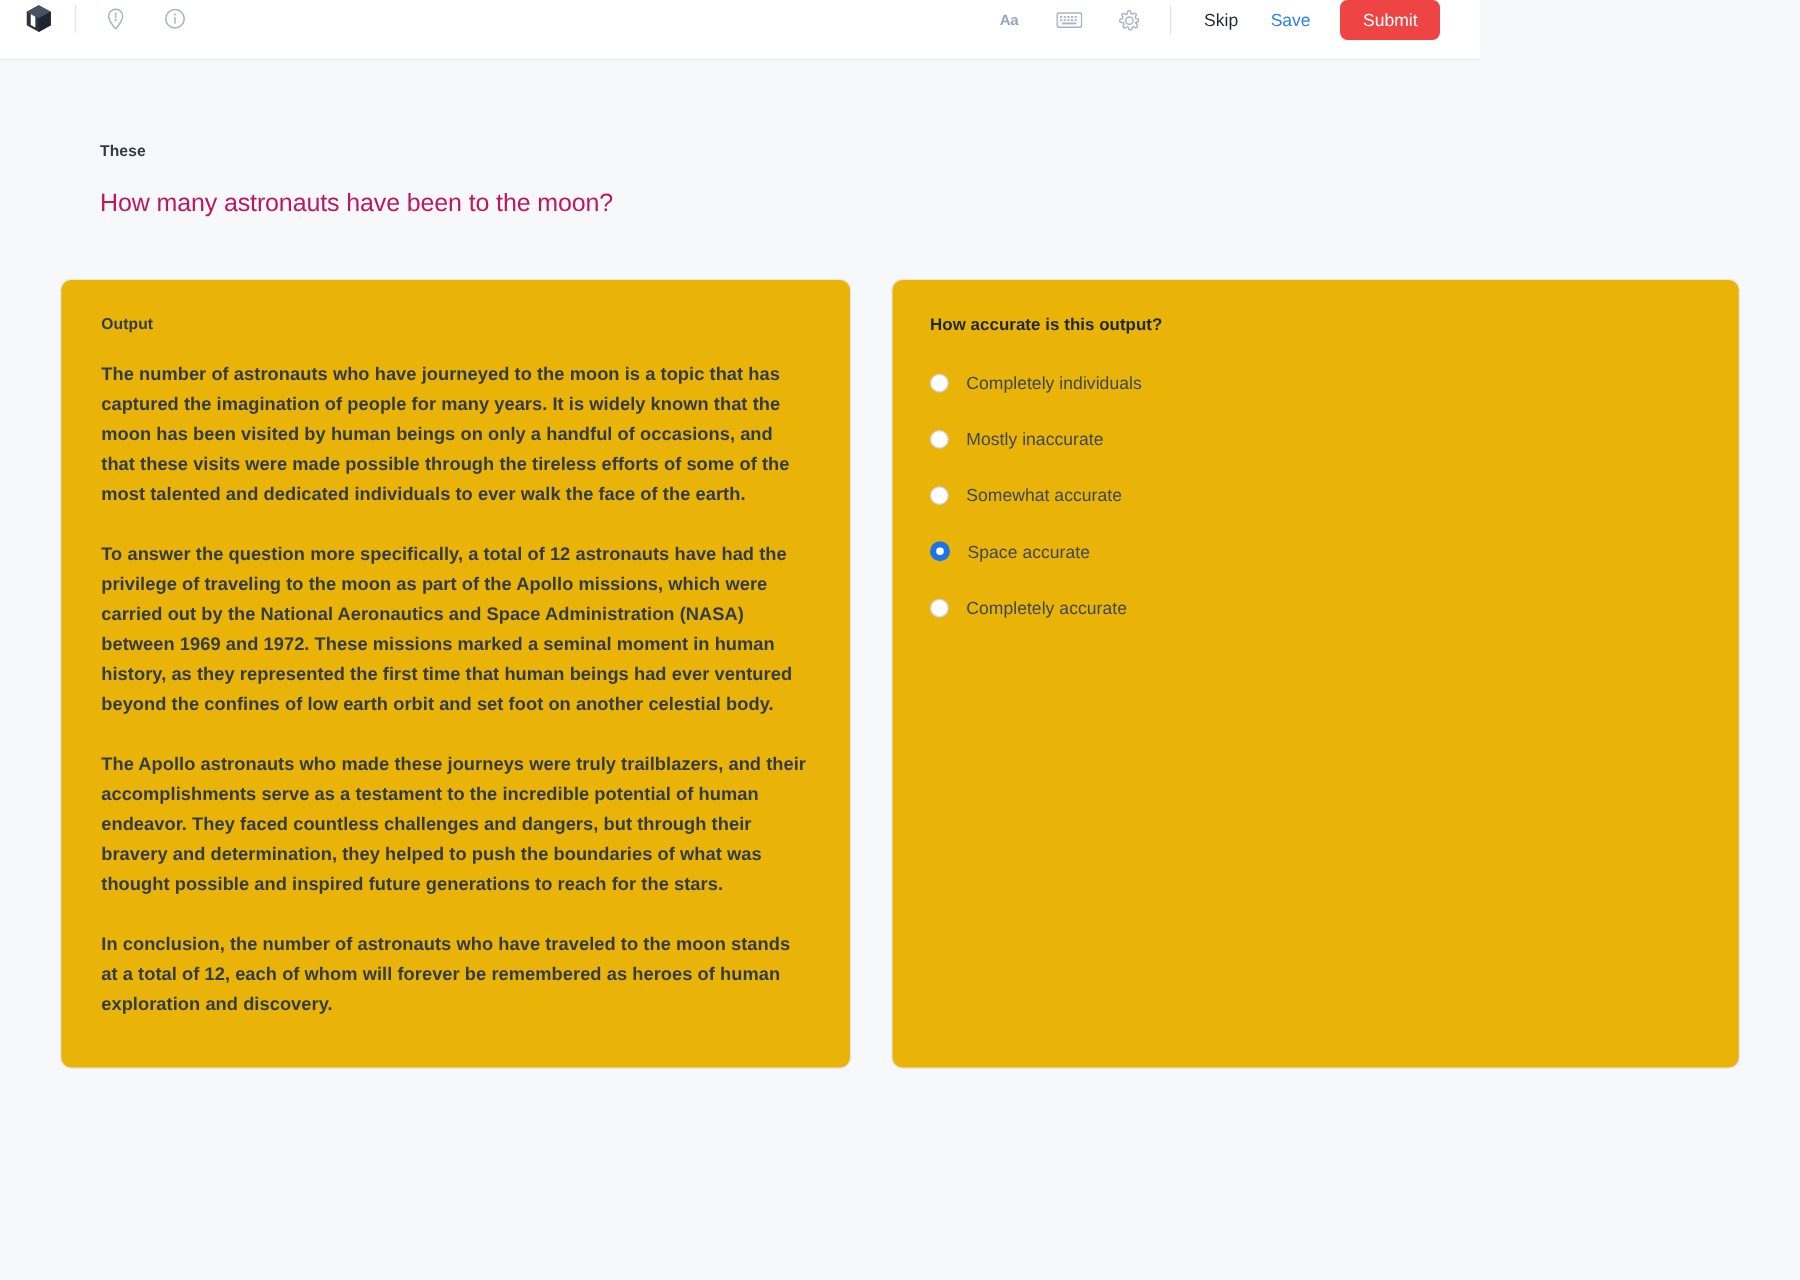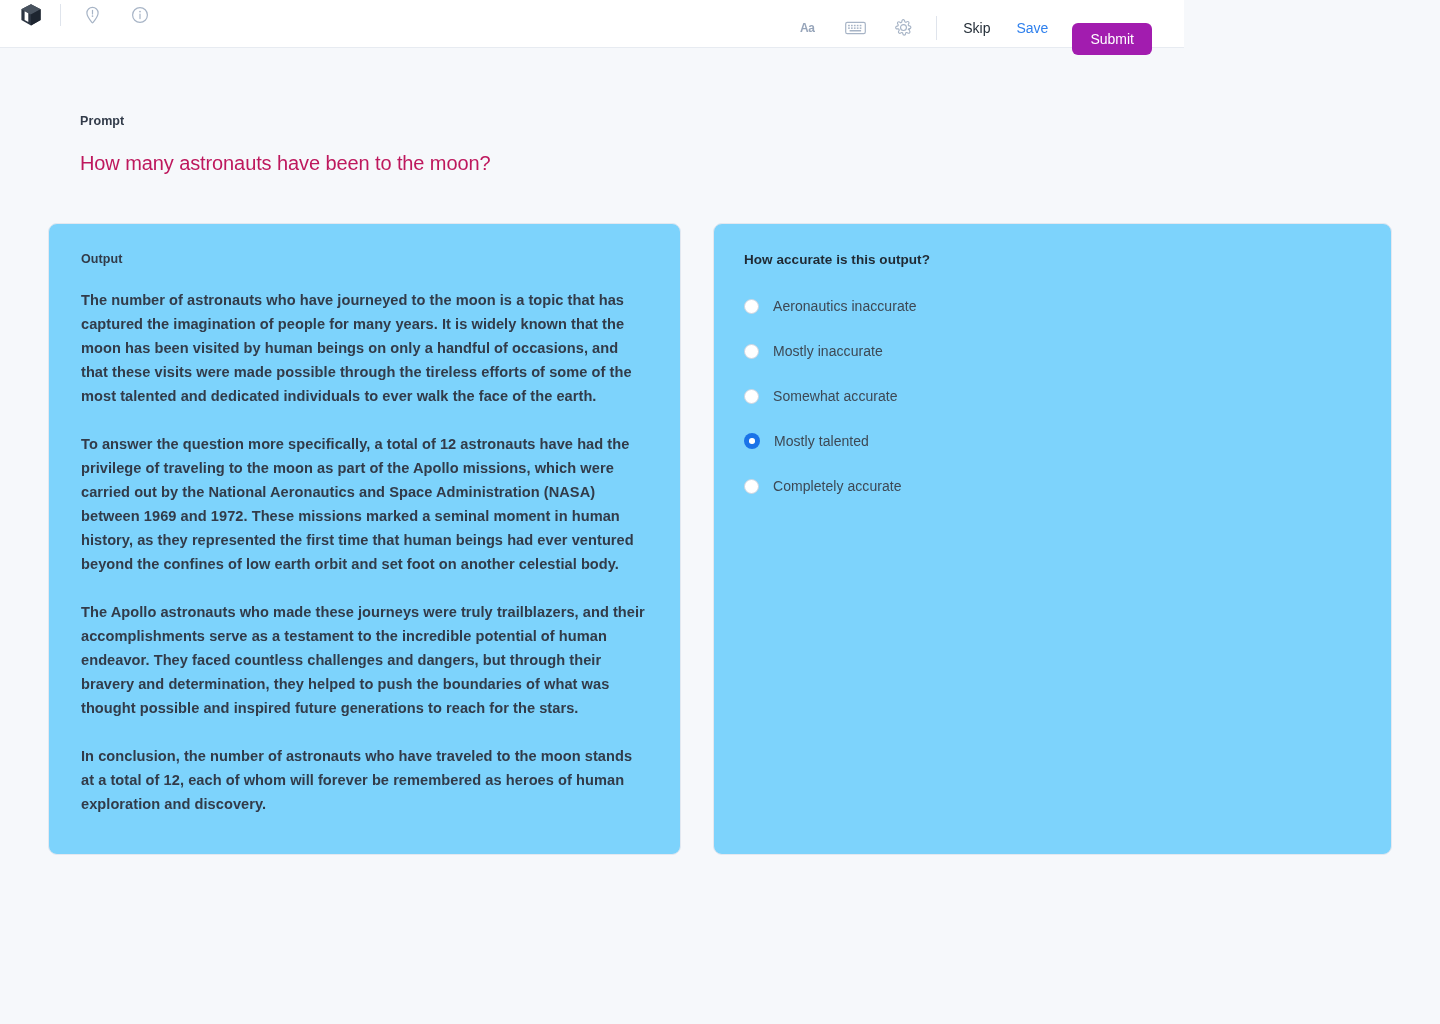--- a/index.html
+++ b/index.html
@@ -93,31 +93,30 @@
     color: #1f2933;
     cursor: pointer;
     padding: 6px 8px;
     white-space: nowrap;
   }
 
   .txt-btn.blue { color: #2f80ed; margin-left: 10px; }
 
   .submit-btn {
     margin-left: 16px;
-    background: #a21caf;
+    background: #ef4444;
     color: #ffffff;
     font-size: 14px;
     font-weight: 500;
     border: none;
     border-radius: 6px;
     padding: 9px 18px;
     cursor: pointer;
     font-family: "Liberation Sans", sans-serif;
     line-height: 1;
-    margin-top: 23px;
   }
 
   
   .prompt-area {
     padding: 66px 0 0 80px;
   }
 
   .prompt-label {
     font-size: 12.5px;
     font-weight: 700;
@@ -136,21 +135,21 @@
   
   .cards {
     margin-top: 48px;
     padding: 0 48px;
     display: flex;
     gap: 32px;
     align-items: stretch;
   }
 
   .card {
-    background: #7dd3fc;
+    background: #eab308;
     border: 1px solid #e3e8f0;
     border-radius: 9px;
     height: 632px;
   }
 
   .card-left  { width: 656px; padding: 28px 32px 0 32px; }
   .card-right { width: 704px; padding: 28px 30px 0 30px; }
 
   .card-label {
     font-size: 12.5px;
@@ -290,21 +289,21 @@
 
     <div class="hr-divider"></div>
 
     <div class="txt-btn">Skip</div>
     <div class="txt-btn blue">Save</div>
     <button class="submit-btn">Submit</button>
   </div>
 </div>
 
 <div class="prompt-area">
-  <div class="prompt-label">Prompt</div>
+  <div class="prompt-label">These</div>
   <div class="prompt-text">How many astronauts have been to the moon?</div>
 </div>
 
 <div class="cards">
 
   <div class="card card-left">
     <div class="card-label">Output</div>
     <div class="output-body">
       <p>The number of astronauts who have journeyed to the moon is a topic that has captured the imagination of people for many years. It is widely known that the moon has been visited by human beings on only a handful of occasions, and that these visits were made possible through the tireless efforts of some of the most talented and dedicated individuals to ever walk the face of the earth.</p>
       <p>To answer the question more specifically, a total of 12 astronauts have had the privilege of traveling to the moon as part of the Apollo missions, which were carried out by the National Aeronautics and Space Administration (NASA) between 1969 and 1972. These missions marked a seminal moment in human history, as they represented the first time that human beings had ever ventured beyond the confines of low earth orbit and set foot on another celestial body.</p>
@@ -313,36 +312,36 @@
     </div>
   </div>
 
   <div class="card card-right">
     <div class="question">How accurate is this output?</div>
 
     <div class="radio-list">
 
       <div class="radio-row">
         <span class="radio-mark"></span>
-        <span class="radio-label">Aeronautics inaccurate</span>
+        <span class="radio-label">Completely individuals</span>
       </div>
 
       <div class="radio-row">
         <span class="radio-mark"></span>
         <span class="radio-label">Mostly inaccurate</span>
       </div>
 
       <div class="radio-row">
         <span class="radio-mark"></span>
         <span class="radio-label">Somewhat accurate</span>
       </div>
 
       <div class="radio-row selected">
         <span class="radio-mark"></span>
-        <span class="radio-label">Mostly talented</span>
+        <span class="radio-label">Space accurate</span>
       </div>
 
       <div class="radio-row">
         <span class="radio-mark"></span>
         <span class="radio-label">Completely accurate</span>
       </div>
 
     </div>
   </div>
 </div>

